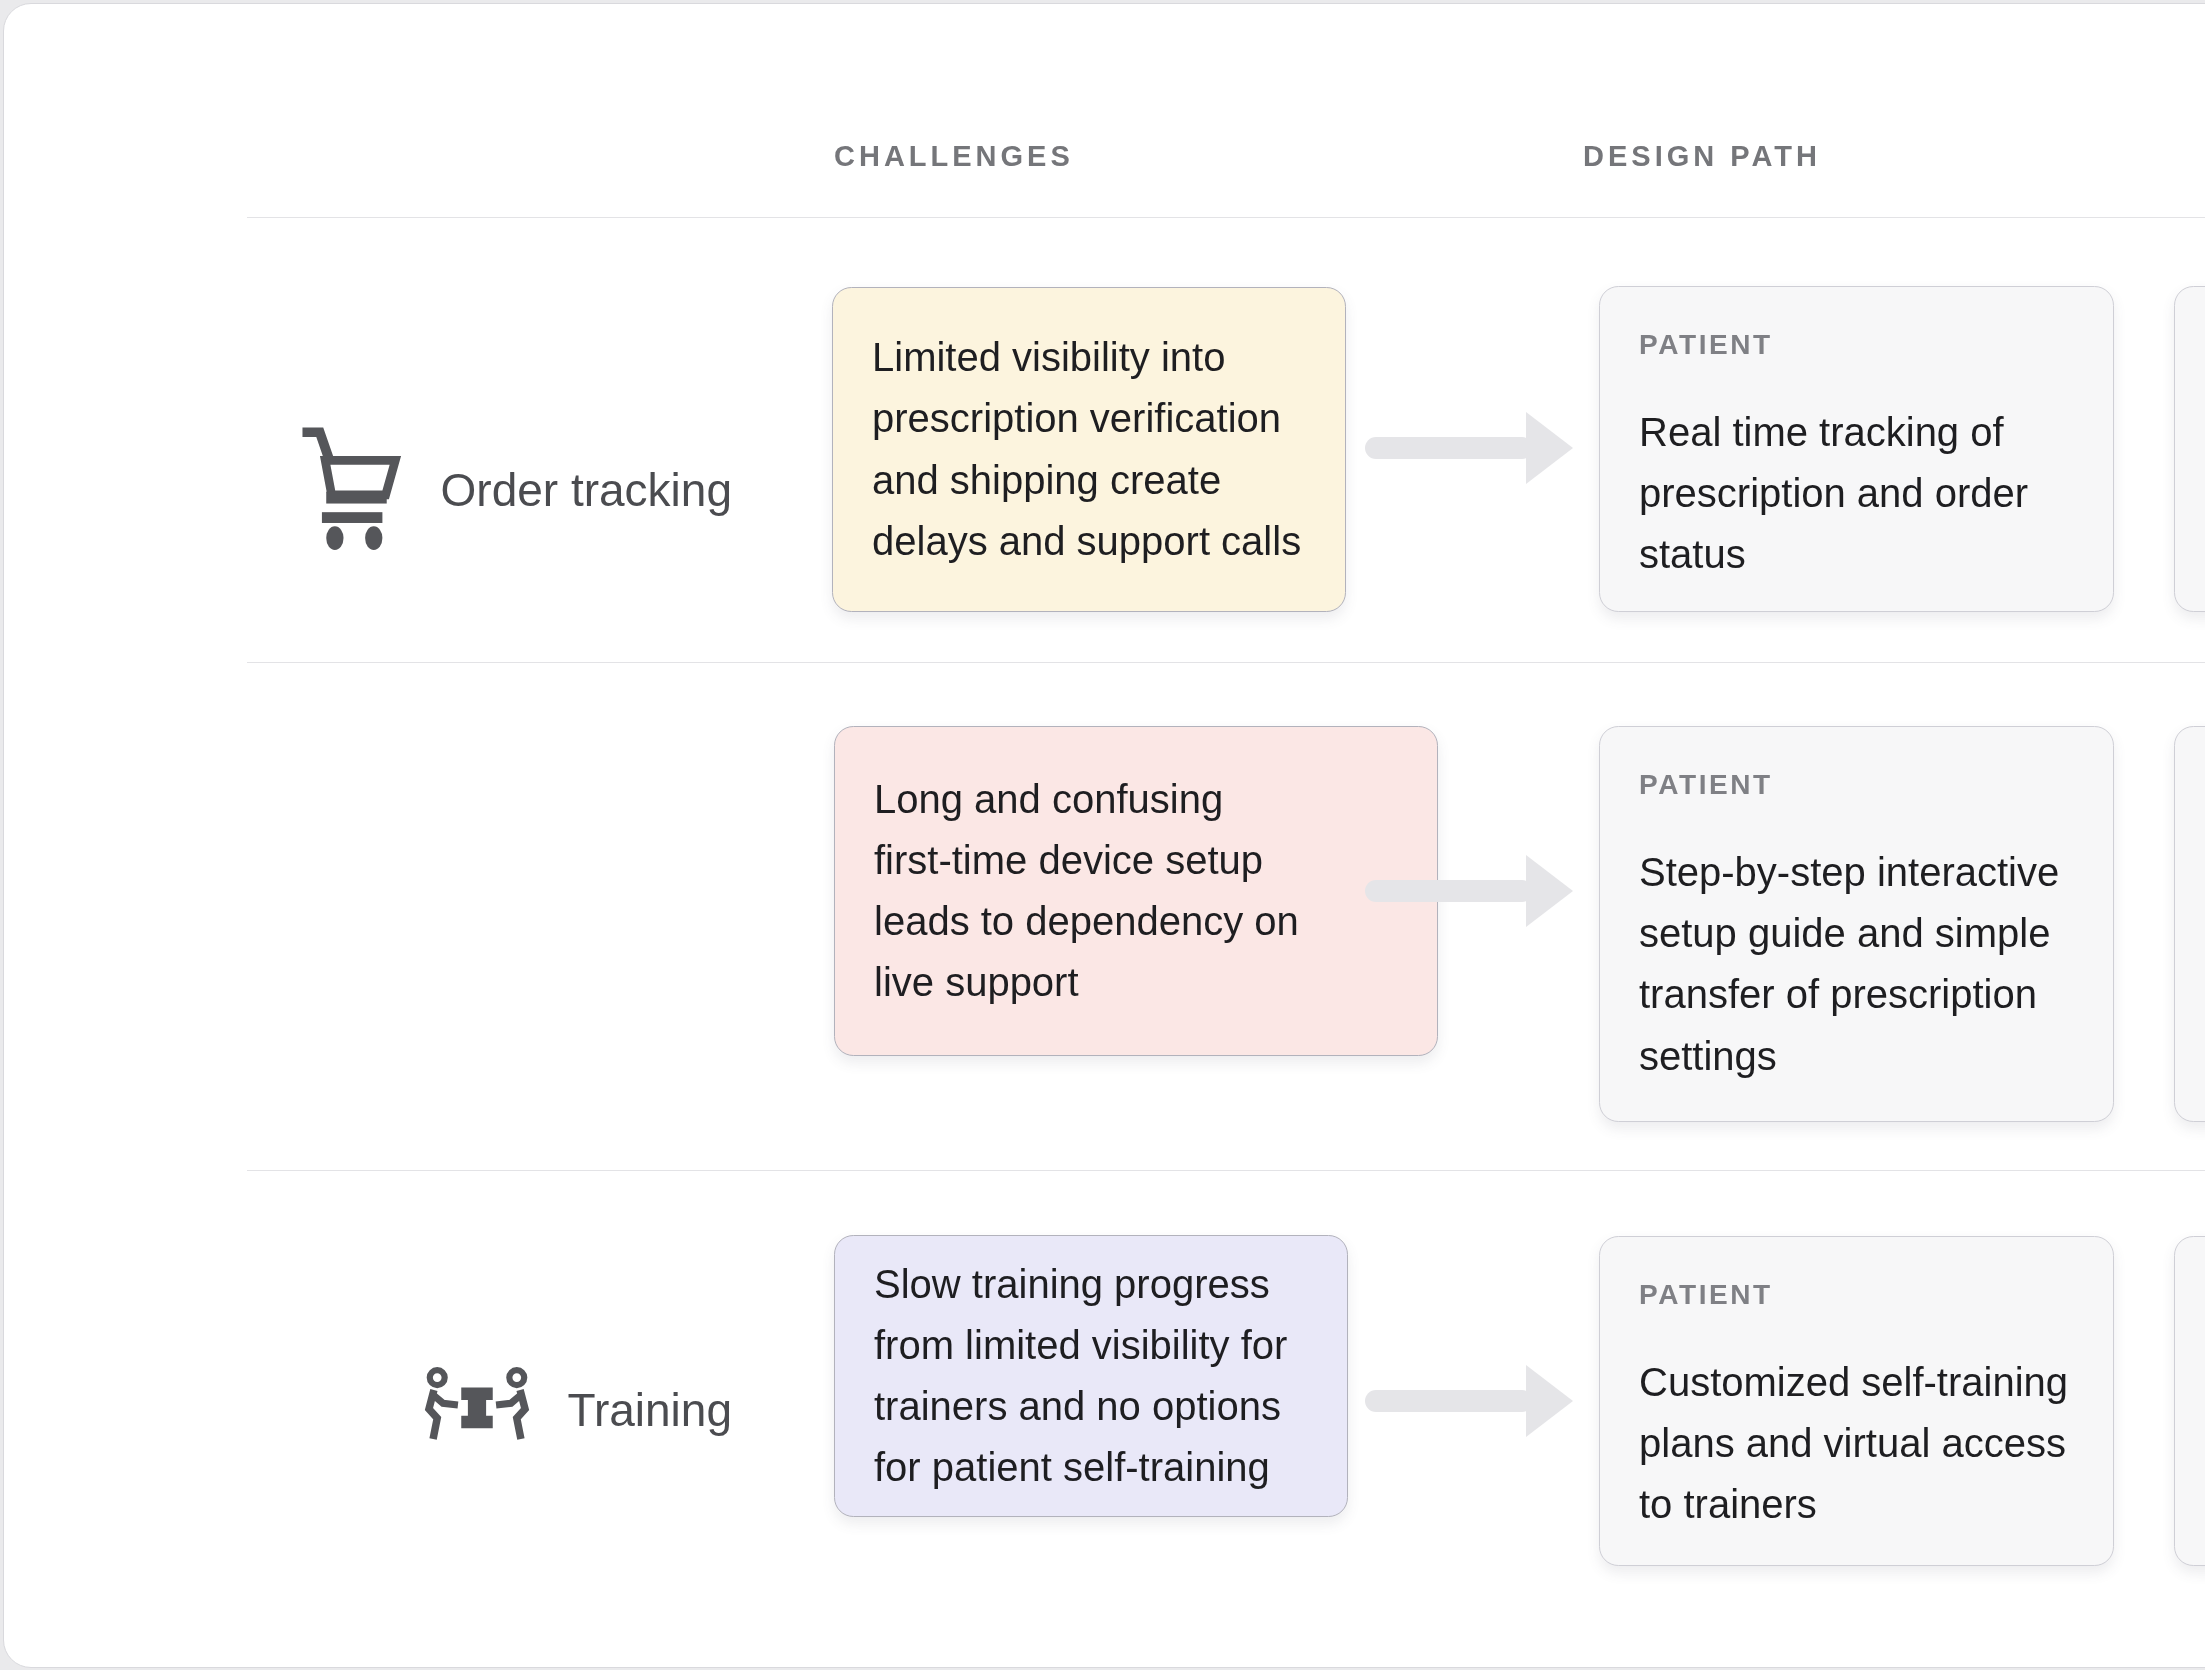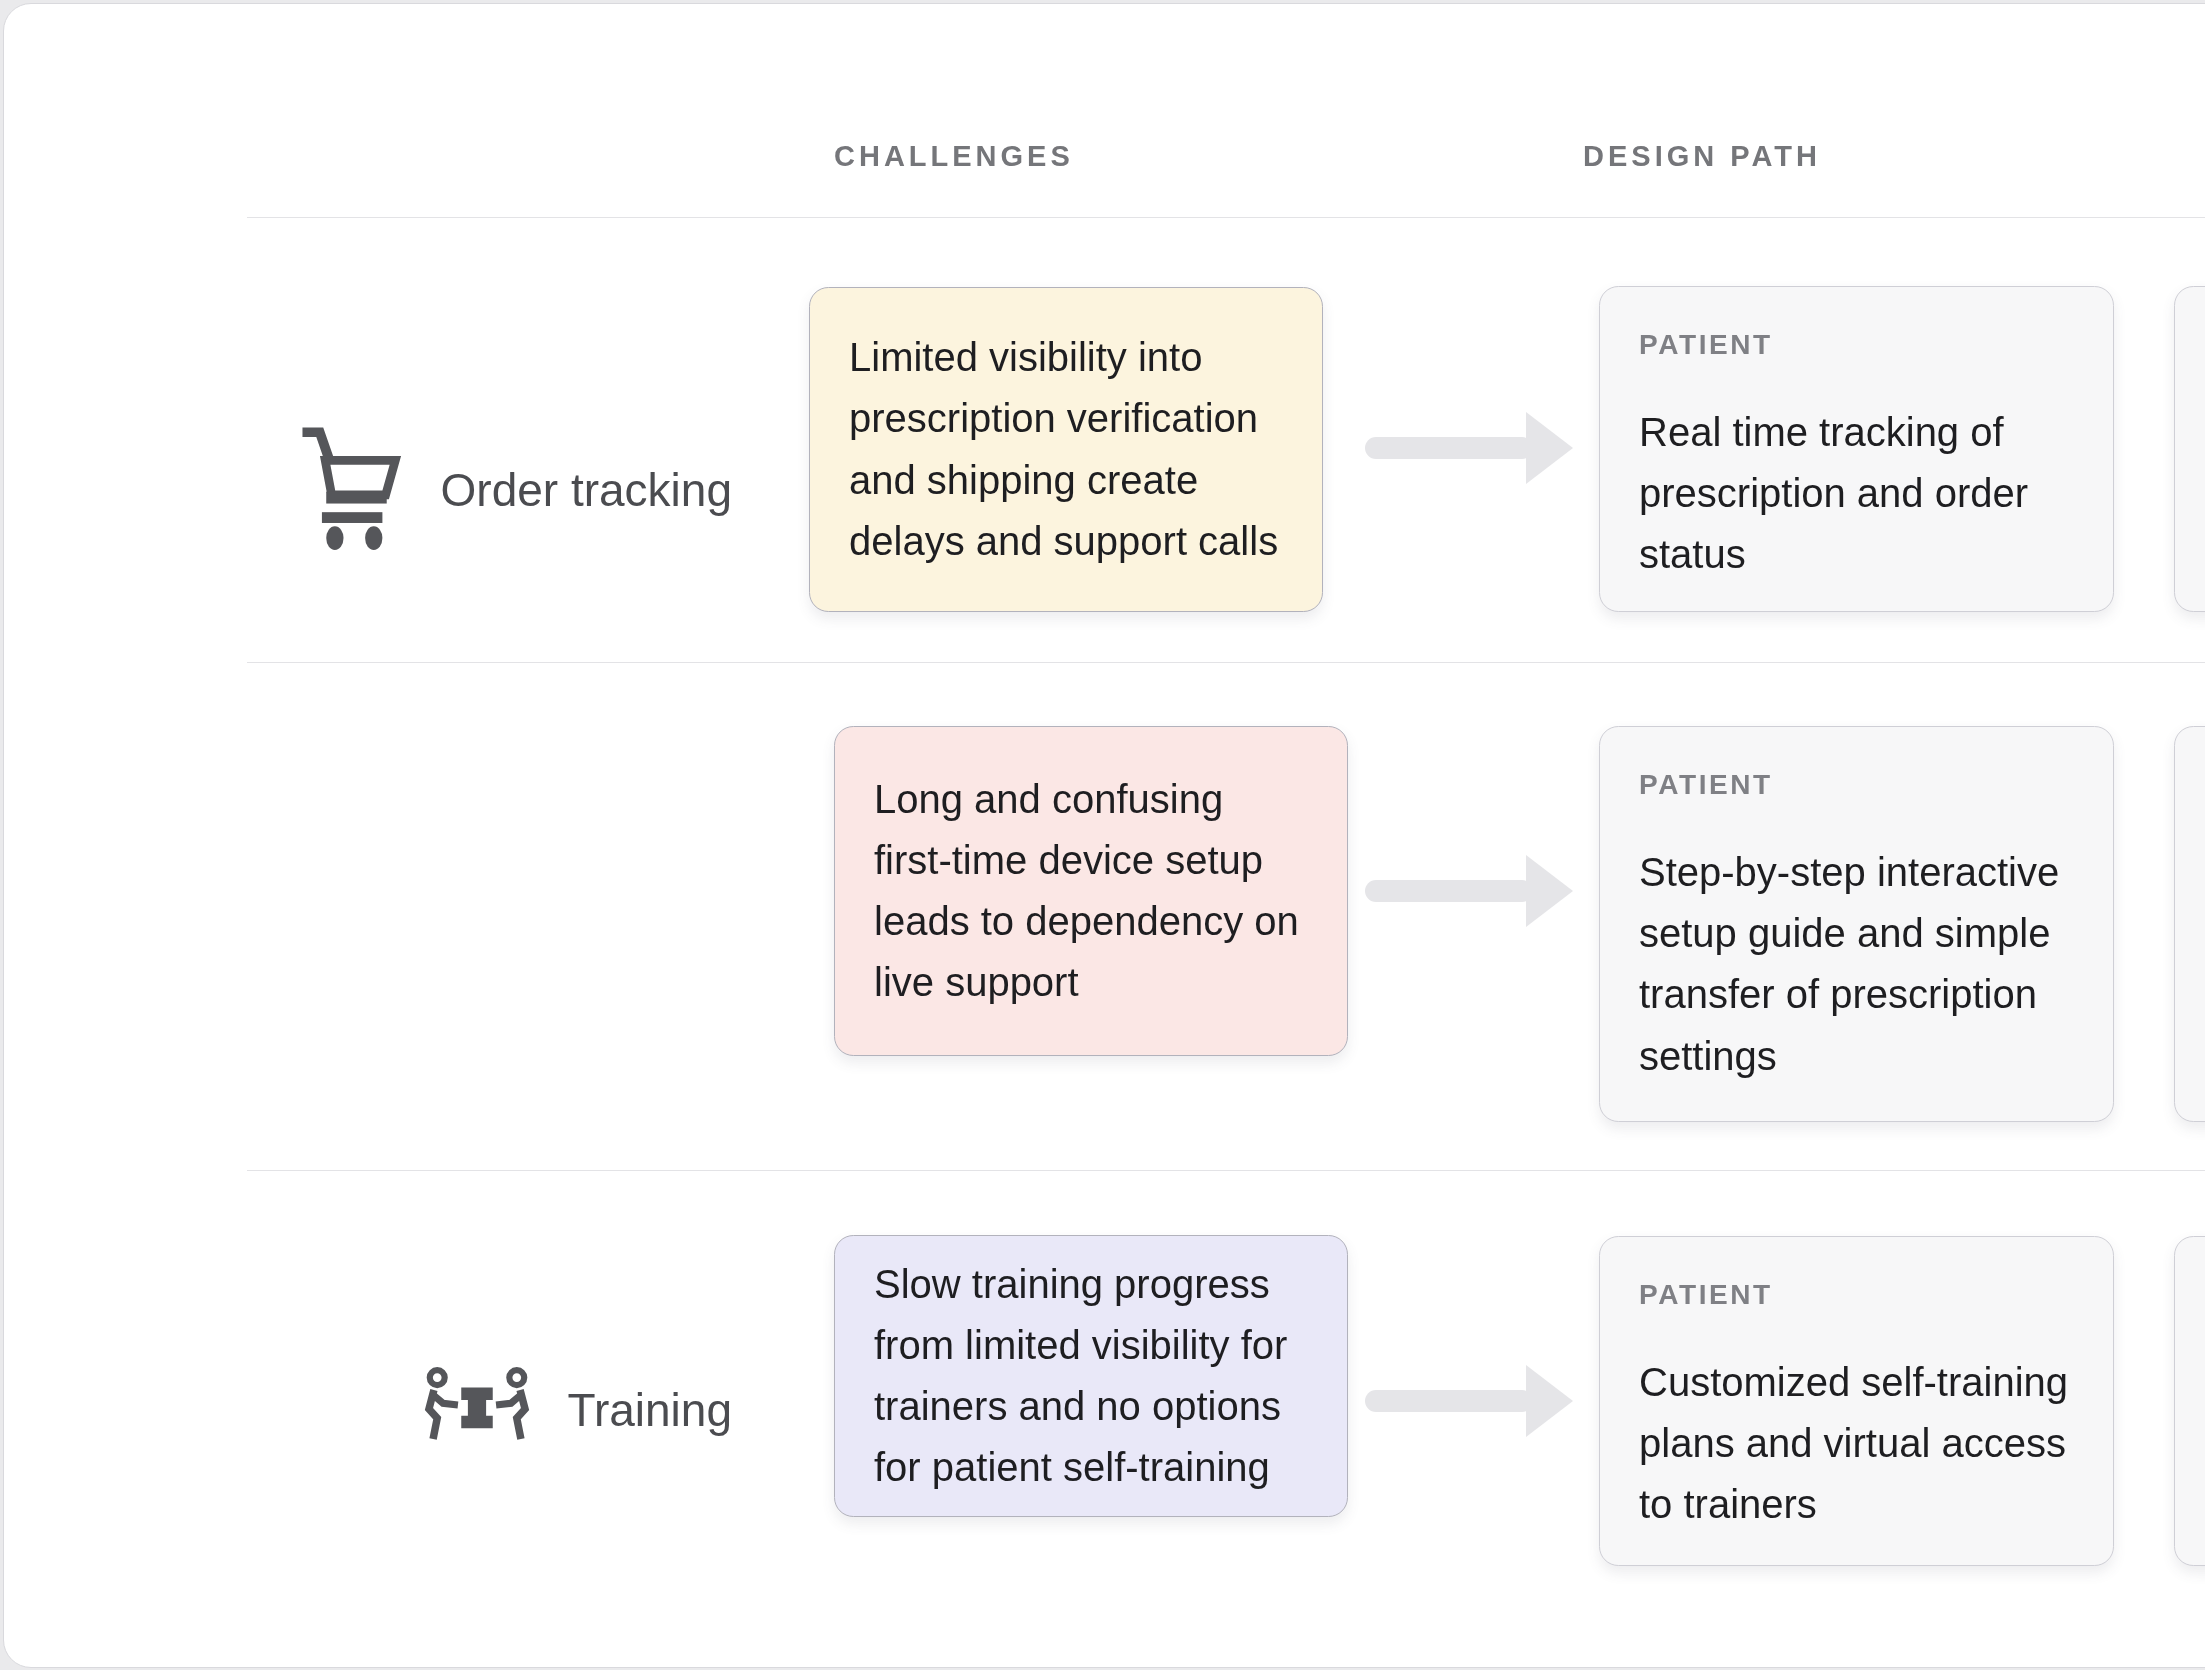--- a/index.html
+++ b/index.html
@@ -18,22 +18,22 @@
   .row-label { position:absolute; left:247px; width:485px; height:159px; display:flex;
                align-items:center; justify-content:flex-end; gap:37px;text-align:right; }
   #label-1 { top:410px; } #label-2 { top:840px; } #label-3 { top:1330px; }
   .row-label .txt { font-size:46px; color:#4b4c50; white-space:nowrap; }
   .icon { flex:none; display:block; }
 
   .card { position:absolute; box-sizing:border-box; border-radius:19.4px;
           box-shadow:0 6.2px 13.2px rgba(80,80,95,0.10); }
   .challenge { border:1.3px solid #b2b2bc; display:flex; align-items:center; padding:0 39px;
                font-size:40px; line-height:1.53; color:#1e1e21; white-space:pre-line; }
-  #ch-1 { left:809px; top:287px;  width:514px; height:325px; }
-  #ch-2 { left:834px; top:726px; width:514px; height:330px; }
+  #ch-1 { left:832px; top:287px;  width:514px; height:325px; }
+  #ch-2 { left:834px; top:726px; width:604px; height:330px; }
   #ch-3 { left:834px; top:1235px; width:514px; height:282px; }
 
   .design { background:#f7f7f8; border:1.3px solid #cfcfd6; padding:42px 39px 16px 39px; }
   .design .head { font-size:28px; font-weight:bold; letter-spacing:2.6px; color:#7f8085; margin-bottom:41px; }
   .design .body { font-size:40px; line-height:1.53; color:#1e1e21; white-space:pre-line; }
   #pt-1 { left:1599px; top:286px;  width:515px; height:326px; }
   #ct-1 { left:2174px; top:286px;  width:512px; height:326px; }
   #pt-2 { left:1599px; top:726px; width:515px; height:396px; }
   #ct-2 { left:2174px; top:726px; width:512px; height:396px; }
   #pt-3 { left:1599px; top:1236px; width:515px; height:330px; }

